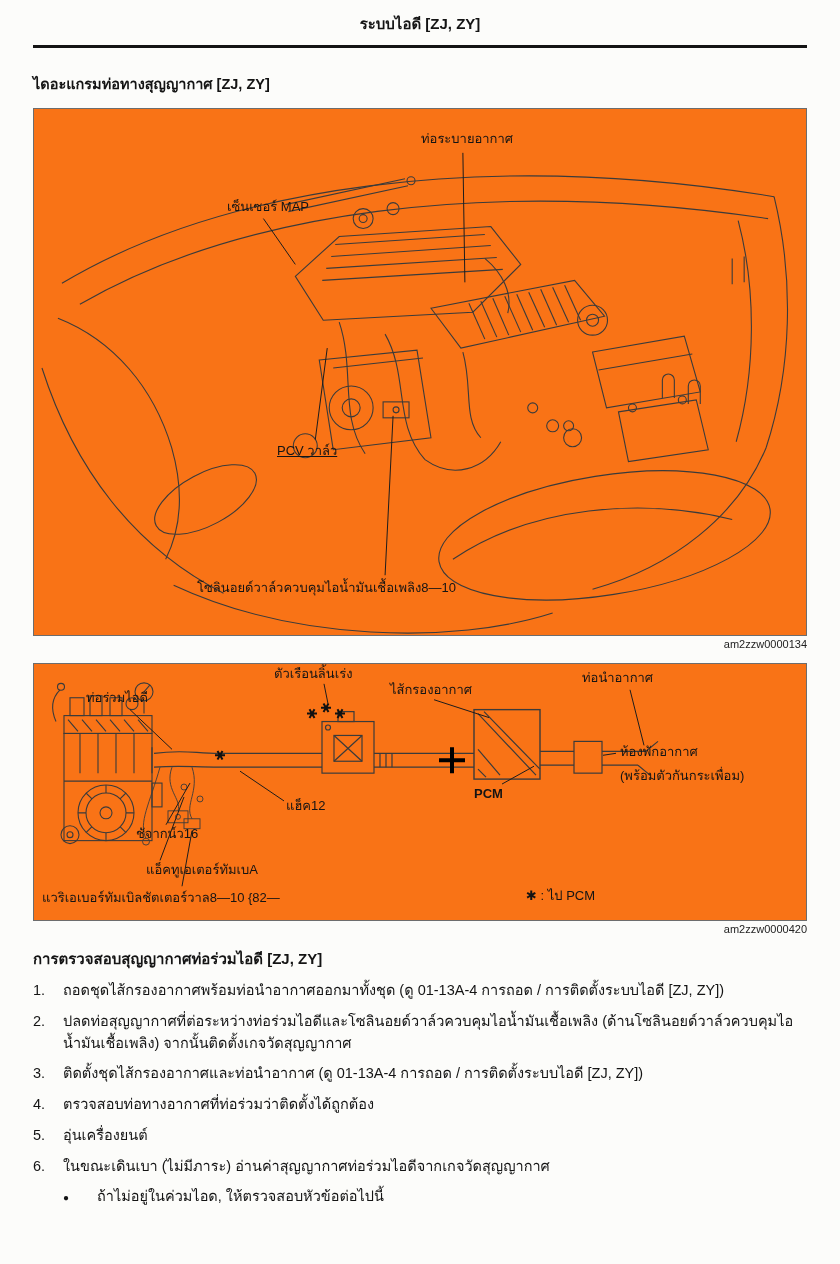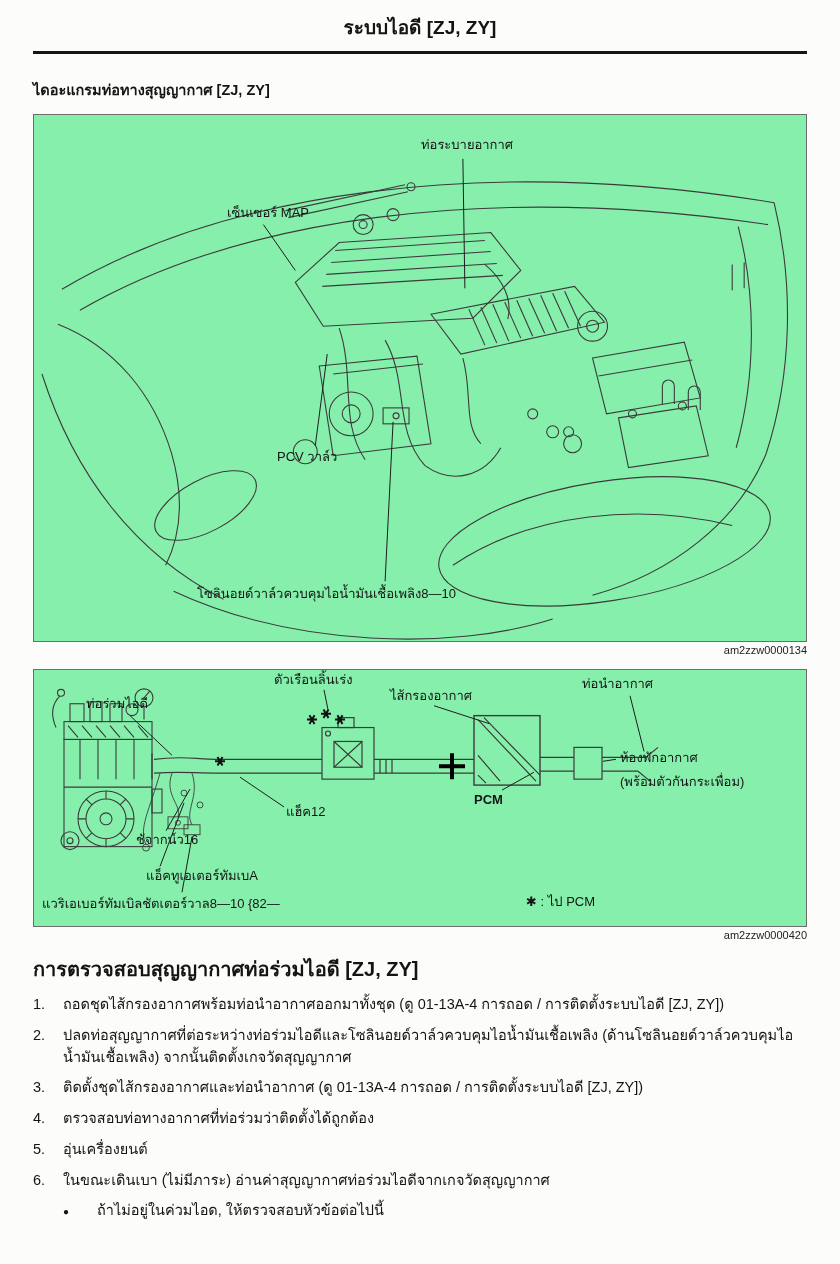--- a/index.html
+++ b/index.html
@@ -2,32 +2,32 @@
 <html><head>
 <meta charset="utf-8">
 <style>
   * { box-sizing: border-box; }
   body { margin:0; background:#e9e9e9; }
   .page {
     width:840px; height:1264px; margin:0 auto; background:#fcfcfa;
     color:#141414; font-family:"Liberation Sans","DejaVu Sans",sans-serif;
     padding:10px 33px 0; overflow:hidden; position:relative;
   }
-  .title { text-align:center; font-size:19px; font-weight:700; margin-top:2px; }
+  .title { text-align:center; font-size:15px; font-weight:700; margin-top:2px; }
   .rule { border:0; border-top:3px solid #141414; margin:9px 0 0; }
   .sec-heading { font-weight:700; font-size:14.5px; margin-top:24px; }
   .sec-heading.tight { margin-top:6px; }
-  .fig { position:relative; border:1.3px solid #6d6d6d; background:#86efac; margin-top:13px; }
+  .fig { position:relative; border:1.3px solid #6d6d6d; background:#f97316; margin-top:13px; }
   .fig-1 { height:528px; }
   .fig-2 { height:258px;padding-left:28px; }
   .fig svg { position:absolute; left:0; top:0; width:100%; height:100%; }
   .lbl { position:absolute; font-size:13px; white-space:nowrap; color:#141414; line-height:1.25; }
   .lbl.bold { font-weight:700; }
   .figcode { text-align:right; font-size:11px; margin-top:2px; color:#222; }
-  .insp-heading { font-weight:700; font-size:20px; margin-top:12px; }
+  .insp-heading { font-weight:700; font-size:15px; margin-top:12px; }
   .steps { margin-top:4px; font-size:14.5px; }
   .step { display:flex; margin-top:9px; line-height:1.5; }
   .step .n { width:30px; flex:none; }
   .step .t { flex:1; }
   .sub { display:flex; margin-top:9px; padding-left:30px; line-height:1.5; }
   .sub .m { width:34px; flex:none; font-size:10px; padding-top:4px; }
 </style>
 </head>
 <body>
 
@@ -104,21 +104,21 @@
       </g>
       <g stroke="#1c1c1c" stroke-width="1">
         <path d="M 430,44 L 432,174"></path>
         <path d="M 230,110 L 262,156"></path>
         <path d="M 282,332 L 294,240"></path>
         <path d="M 352,468 L 360,308"></path>
       </g>
     </svg>
     <div class="lbl" style="left:387px; top:22px;">ท่อระบายอากาศ</div>
     <div class="lbl" style="left:193px; top:90px;">เซ็นเซอร์ MAP</div>
-    <div class="lbl" style="left:243px; top:334px;">PCV วาล์ว</div>
+    <div class="lbl" style="left:243px; top:334px;text-decoration:underline;">PCV วาล์ว</div>
     <div class="lbl" style="left:163px; top:471px;">โซลินอยด์วาล์วควบคุมไอน้ำมันเชื้อเพลิง8—10</div>
   </div>
   <div class="figcode">am2zzw0000134</div>
 
 
   <div class="fig fig-2">
     <svg viewBox="0 0 772 258" preserveAspectRatio="none">
       <defs>
         <g id="star" stroke="#111" stroke-width="2" fill="none">
           <path d="M -5,0 H 5 M -2.5,-4.3 L 2.5,4.3 M 2.5,-4.3 L -2.5,4.3"></path>

